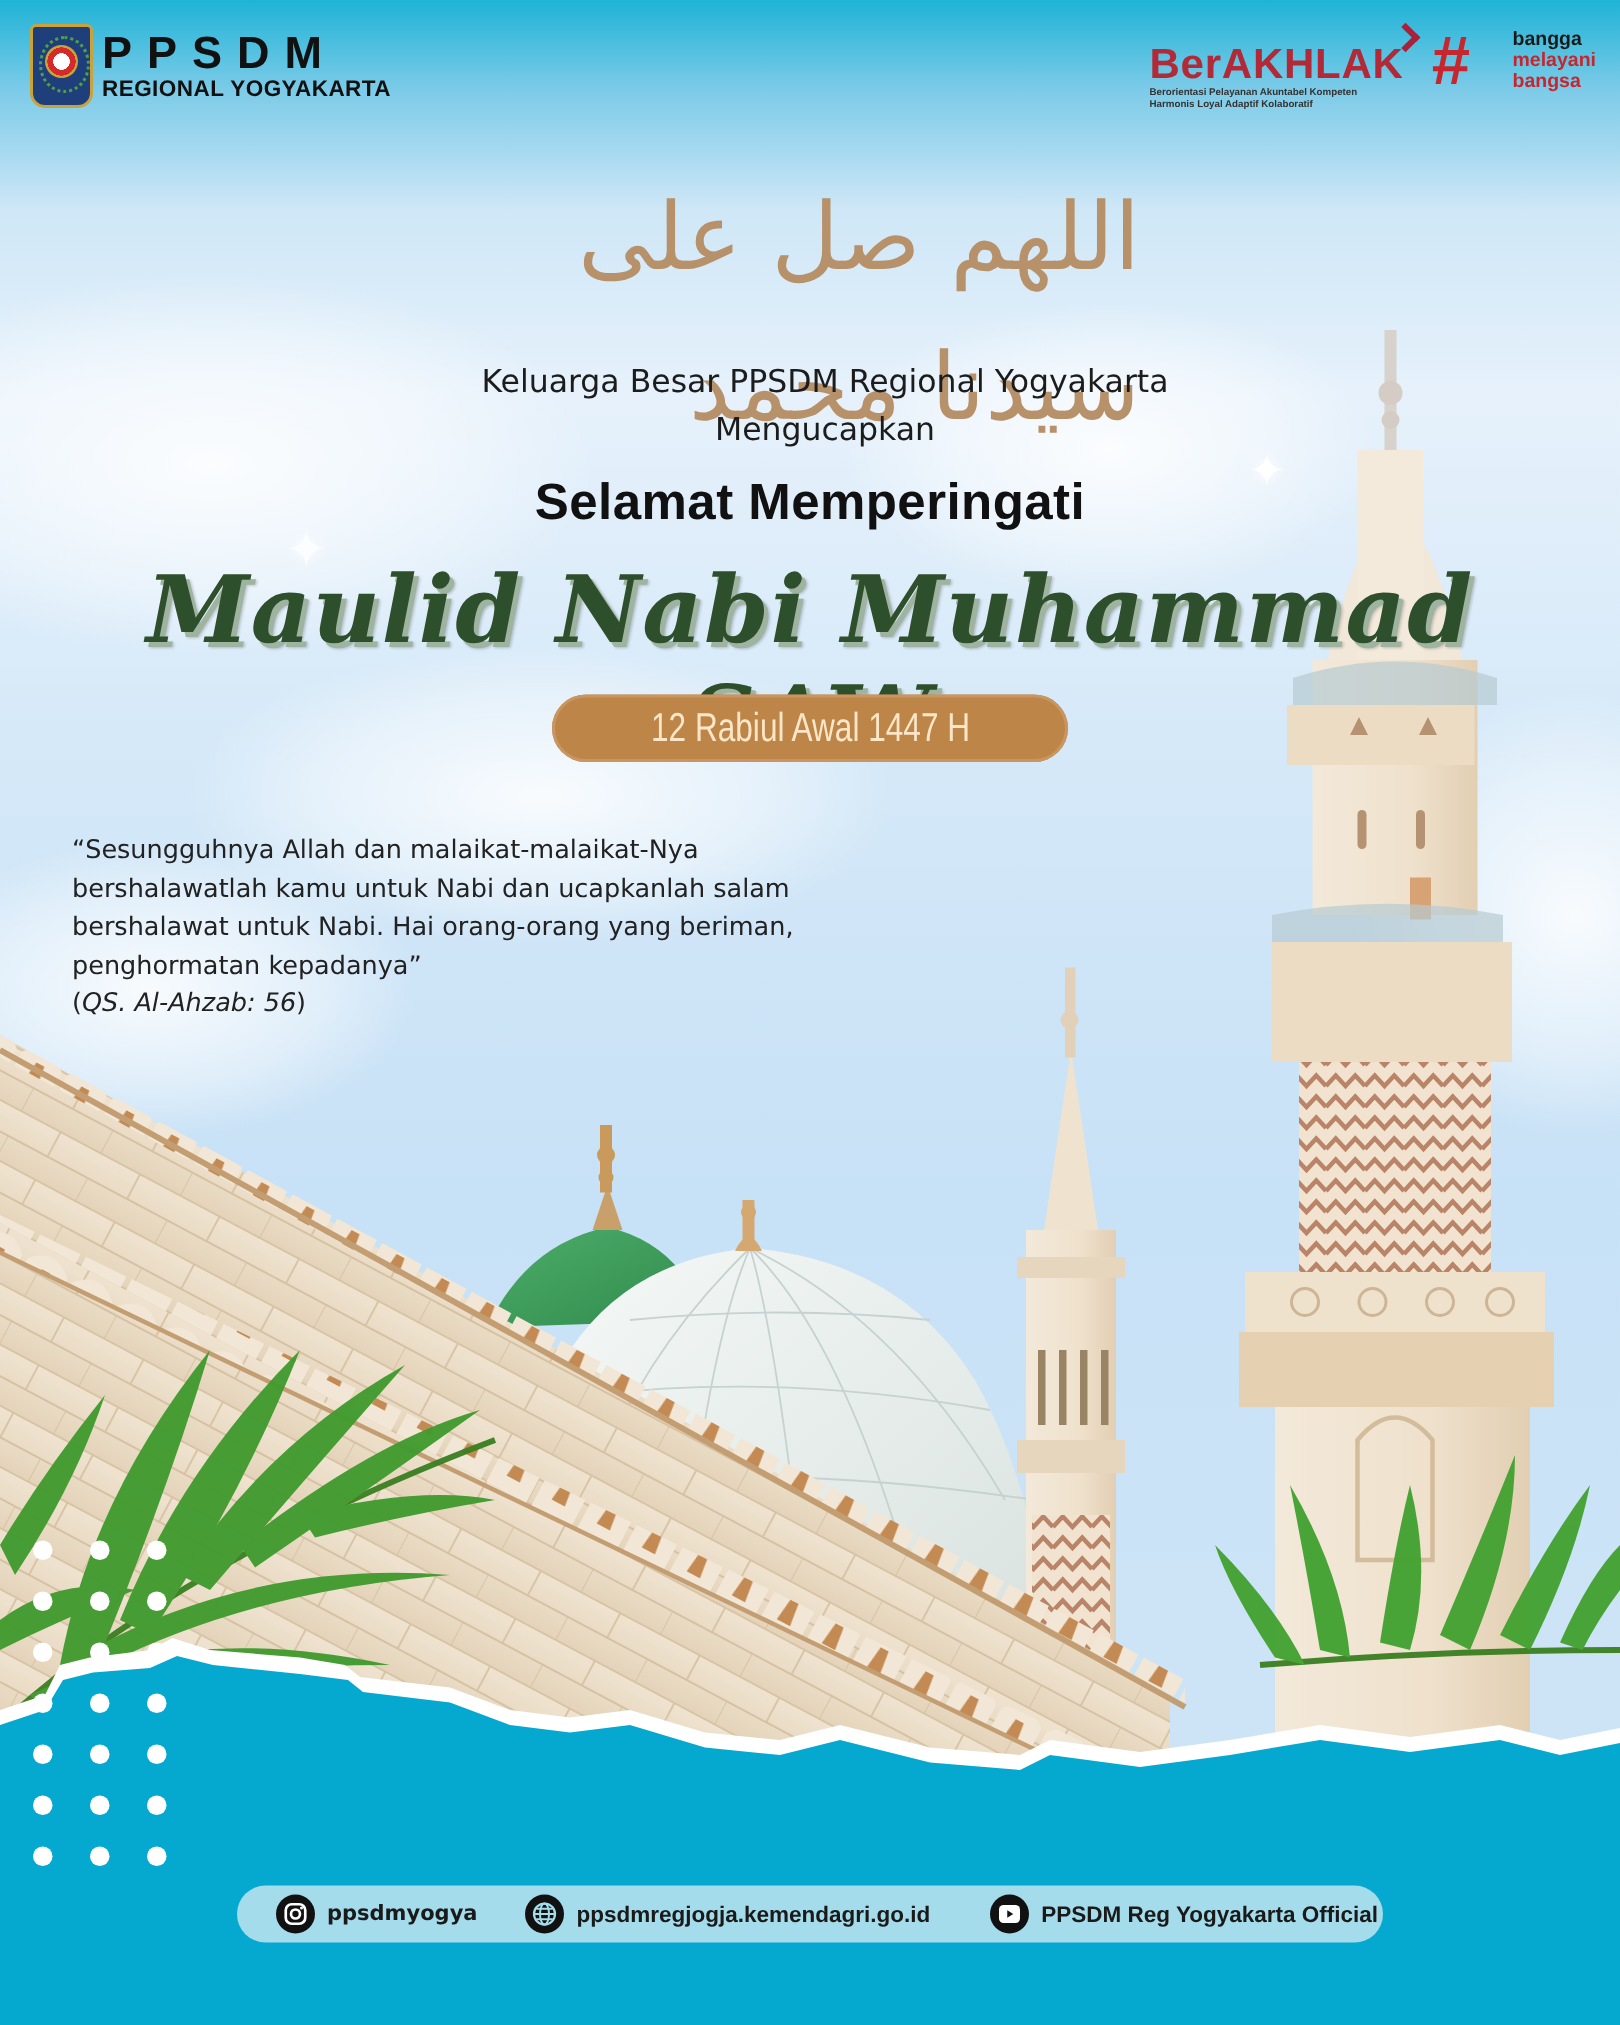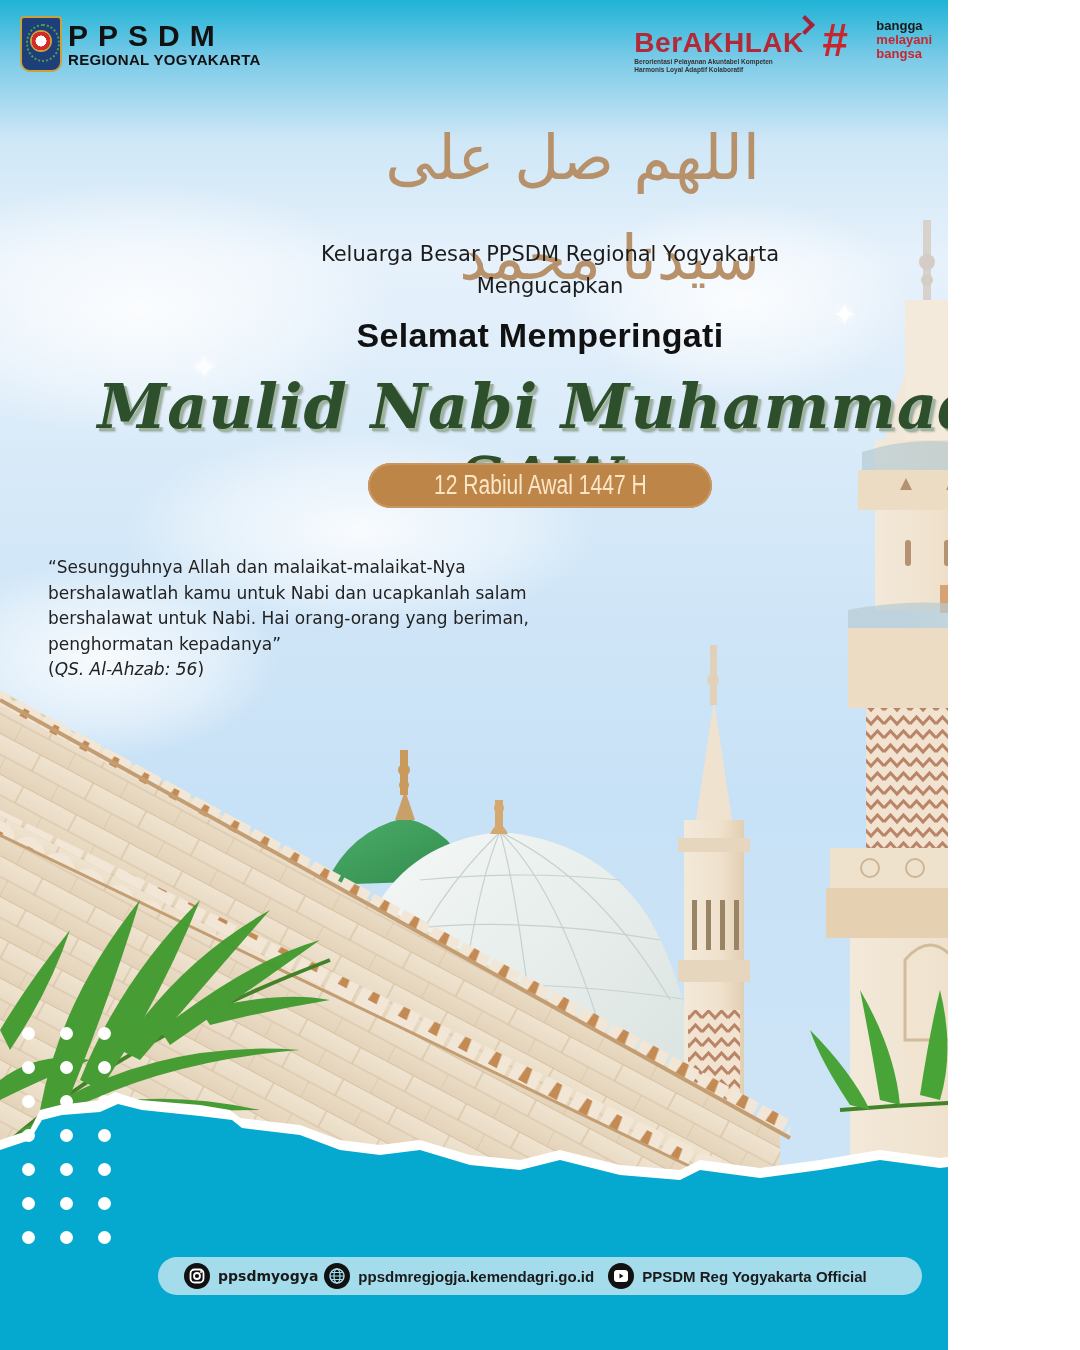--- a/index.html
+++ b/index.html
@@ -1,20 +1,20 @@
 <!DOCTYPE html>
 <html><head>
 <meta charset="utf-8">
 <style>
   * { margin: 0; padding: 0; box-sizing: border-box; }
   html, body { width: 1080px; height: 1350px; overflow: hidden; }
   body { position: relative; font-family: "Liberation Sans", sans-serif; }
 
   .poster {
-    position: absolute; inset: 0; width: 948px; height: 1350px; overflow: hidden;
+    position: absolute; inset: 0; width: 1080px; height: 1350px; overflow: hidden;
     background: linear-gradient(180deg, #1fb3d6 0px, #7ccbe8 60px, #cfe7f7 140px, #e6f1fb 260px, #d4e8f8 520px, #c7e1f6 800px, #cde4f6 1100px);
   }
   .cloud { position: absolute; border-radius: 50%; background: radial-gradient(ellipse at center, rgba(255,255,255,0.85) 0%, rgba(255,255,255,0.4) 45%, rgba(255,255,255,0) 70%); }
 
   
   .logo-left { position: absolute; left: 20px; top: 16px; display: flex; align-items: center; gap: 6px; }
   .emblem { width: 42px; height: 56px; background: #1f3f7a; border: 2px solid #c9a33a; border-radius: 4px 4px 10px 10px; position: relative; }
   .emblem::before { content: ""; position: absolute; left: 8px; top: 12px; width: 22px; height: 22px; border-radius: 50%; background: radial-gradient(circle, #fff 0 35%, #d42a2a 36% 60%, #c9a33a 61%); }
   .emblem::after { content: ""; position: absolute; left: 4px; top: 6px; width: 30px; height: 34px; border: 2px dotted #4ea14a; border-radius: 50%; }
   .logo-text { display: flex; flex-direction: column; }
@@ -48,21 +48,21 @@
   .quote-ref em { font-style: italic; }
 
   
   .sparkle { position: absolute; color: #fff; text-shadow: 0 0 8px #fff; font-size: 30px; line-height: 1; }
 
   
   .arch { position: absolute; left: 0; top: 0; width: 1080px; height: 1350px; z-index: 1; }
   .dots { position: absolute; left: 22px; top: 1027px; z-index: 5; display: grid; grid-template-columns: repeat(3, 14px); column-gap: 24px; row-gap: 21px; }
   .dots i { width: 13px; height: 13px; border-radius: 50%; background: #fff; display: block; }
 
-  .contact-bar { position: absolute; left: 158px; top: 1257px; width: 764px; height: 38px; border-radius: 19px; background: #a4dceb; display: flex; align-items: center; padding-left: 26px; gap: 6px; z-index: 6; }
+  .contact-bar { position: absolute; left: 158px; top: 1257px; width: 764px; height: 38px; border-radius: 19px; background: #a4dceb; display: flex; align-items: center; padding-left: 26px; gap: 32px; z-index: 6; }
   .contact { display: flex; align-items: center; gap: 8px; }
   .contact-icon { width: 26px; height: 26px; border-radius: 50%; background: #111; display: flex; align-items: center; justify-content: center; }
   .contact-label { font-family: "DejaVu Sans", sans-serif; font-weight: 700; font-size: 14px; color: #1a1a1a; white-space: nowrap; }
   .contact-label.narrow { font-family: "Liberation Sans", sans-serif; font-size: 15px; }
 </style>
 </head>
 <body>
 
 <div class="poster">
 

